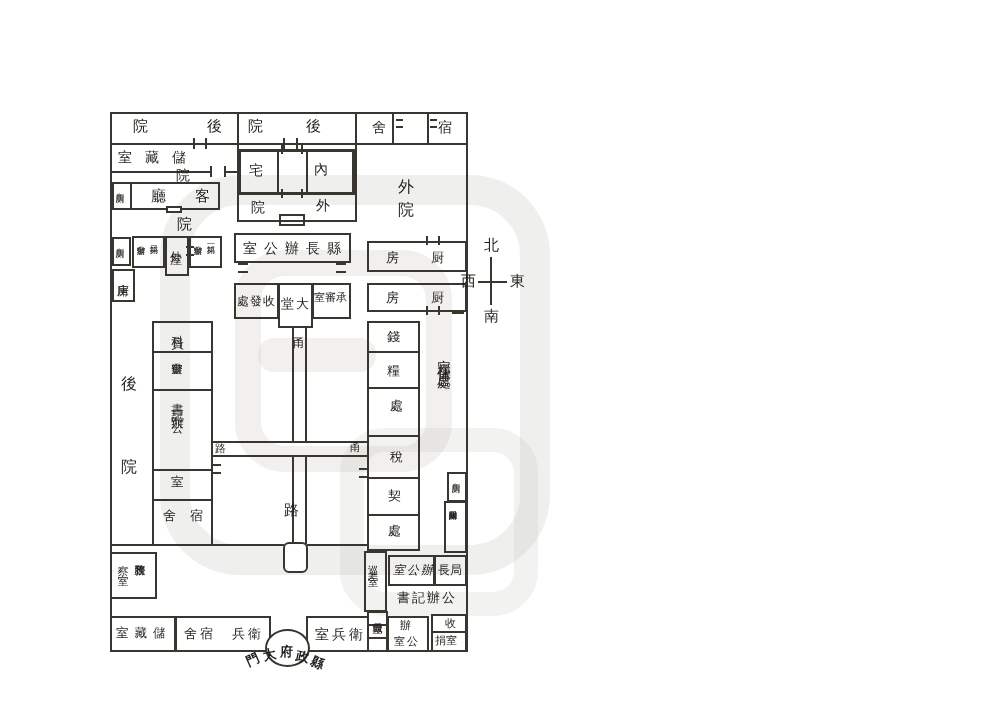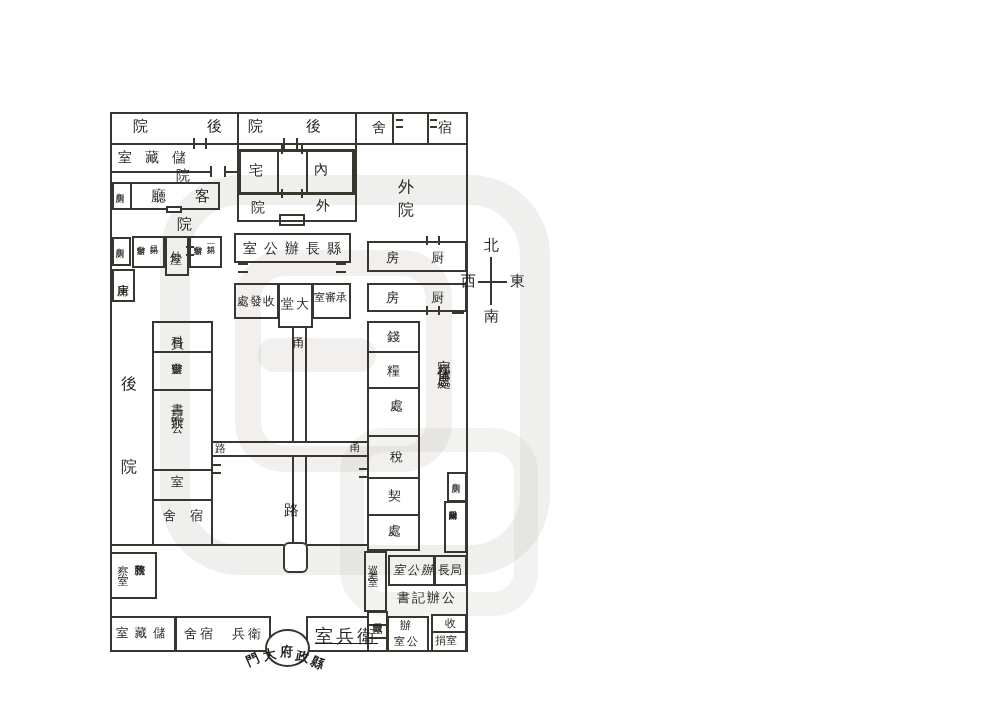--- a/index.html
+++ b/index.html
@@ -189,21 +189,21 @@
 
   <div class="lbl vt" style="left:368px;top:556px;font-size:10.5px;letter-spacing:6px;">巡差室</div>
   <div class="lbl" style="left:393px;top:564px;font-size:12px;letter-spacing:2px;font-style:italic;">室公辦</div>
   <div class="lbl" style="left:438px;top:564px;font-size:12px;">長局</div>
   <div class="lbl" style="left:397px;top:591px;font-size:13px;letter-spacing:2px;">書記辦公</div>
   <div class="lbl vt" style="left:134px;top:556px;font-size:11px;">政務警</div>
   <div class="lbl vt" style="left:117px;top:556px;font-size:11px;letter-spacing:10px;">察室</div>
 
   <div class="lbl" style="left:116px;top:627px;font-size:12.5px;letter-spacing:6px;">室藏儲</div>
   <div class="lbl" style="left:184px;top:627px;font-size:13px;letter-spacing:3px;">舍宿　兵衛</div>
-  <div class="lbl" style="left:315px;top:627px;font-size:18px;letter-spacing:3px;text-decoration:underline;">室兵衛</div>
+  <div class="lbl" style="left:315px;top:627px;font-size:14px;letter-spacing:3px;">室兵衛</div>
   <div class="lbl vt" style="left:372px;top:615px;font-size:10px;">職員室</div>
   <div class="lbl" style="left:400px;top:620px;font-size:11px;">辦</div>
   <div class="lbl" style="left:394px;top:636px;font-size:11px;letter-spacing:2px;">室公</div>
   <div class="lbl" style="left:445px;top:618px;font-size:11px;">收</div>
   <div class="lbl" style="left:435px;top:635px;font-size:11px;">捐室</div>
 
   <div class="lbl" style="left:246px;top:653px;font-size:13px;font-weight:700;transform:rotate(-24deg);">門</div>
   <div class="lbl" style="left:263px;top:648px;font-size:13px;font-weight:700;transform:rotate(-12deg);">大</div>
   <div class="lbl" style="left:280px;top:645px;font-size:13px;font-weight:700;">府</div>
   <div class="lbl" style="left:296px;top:650px;font-size:13px;font-weight:700;transform:rotate(12deg);">政</div>

